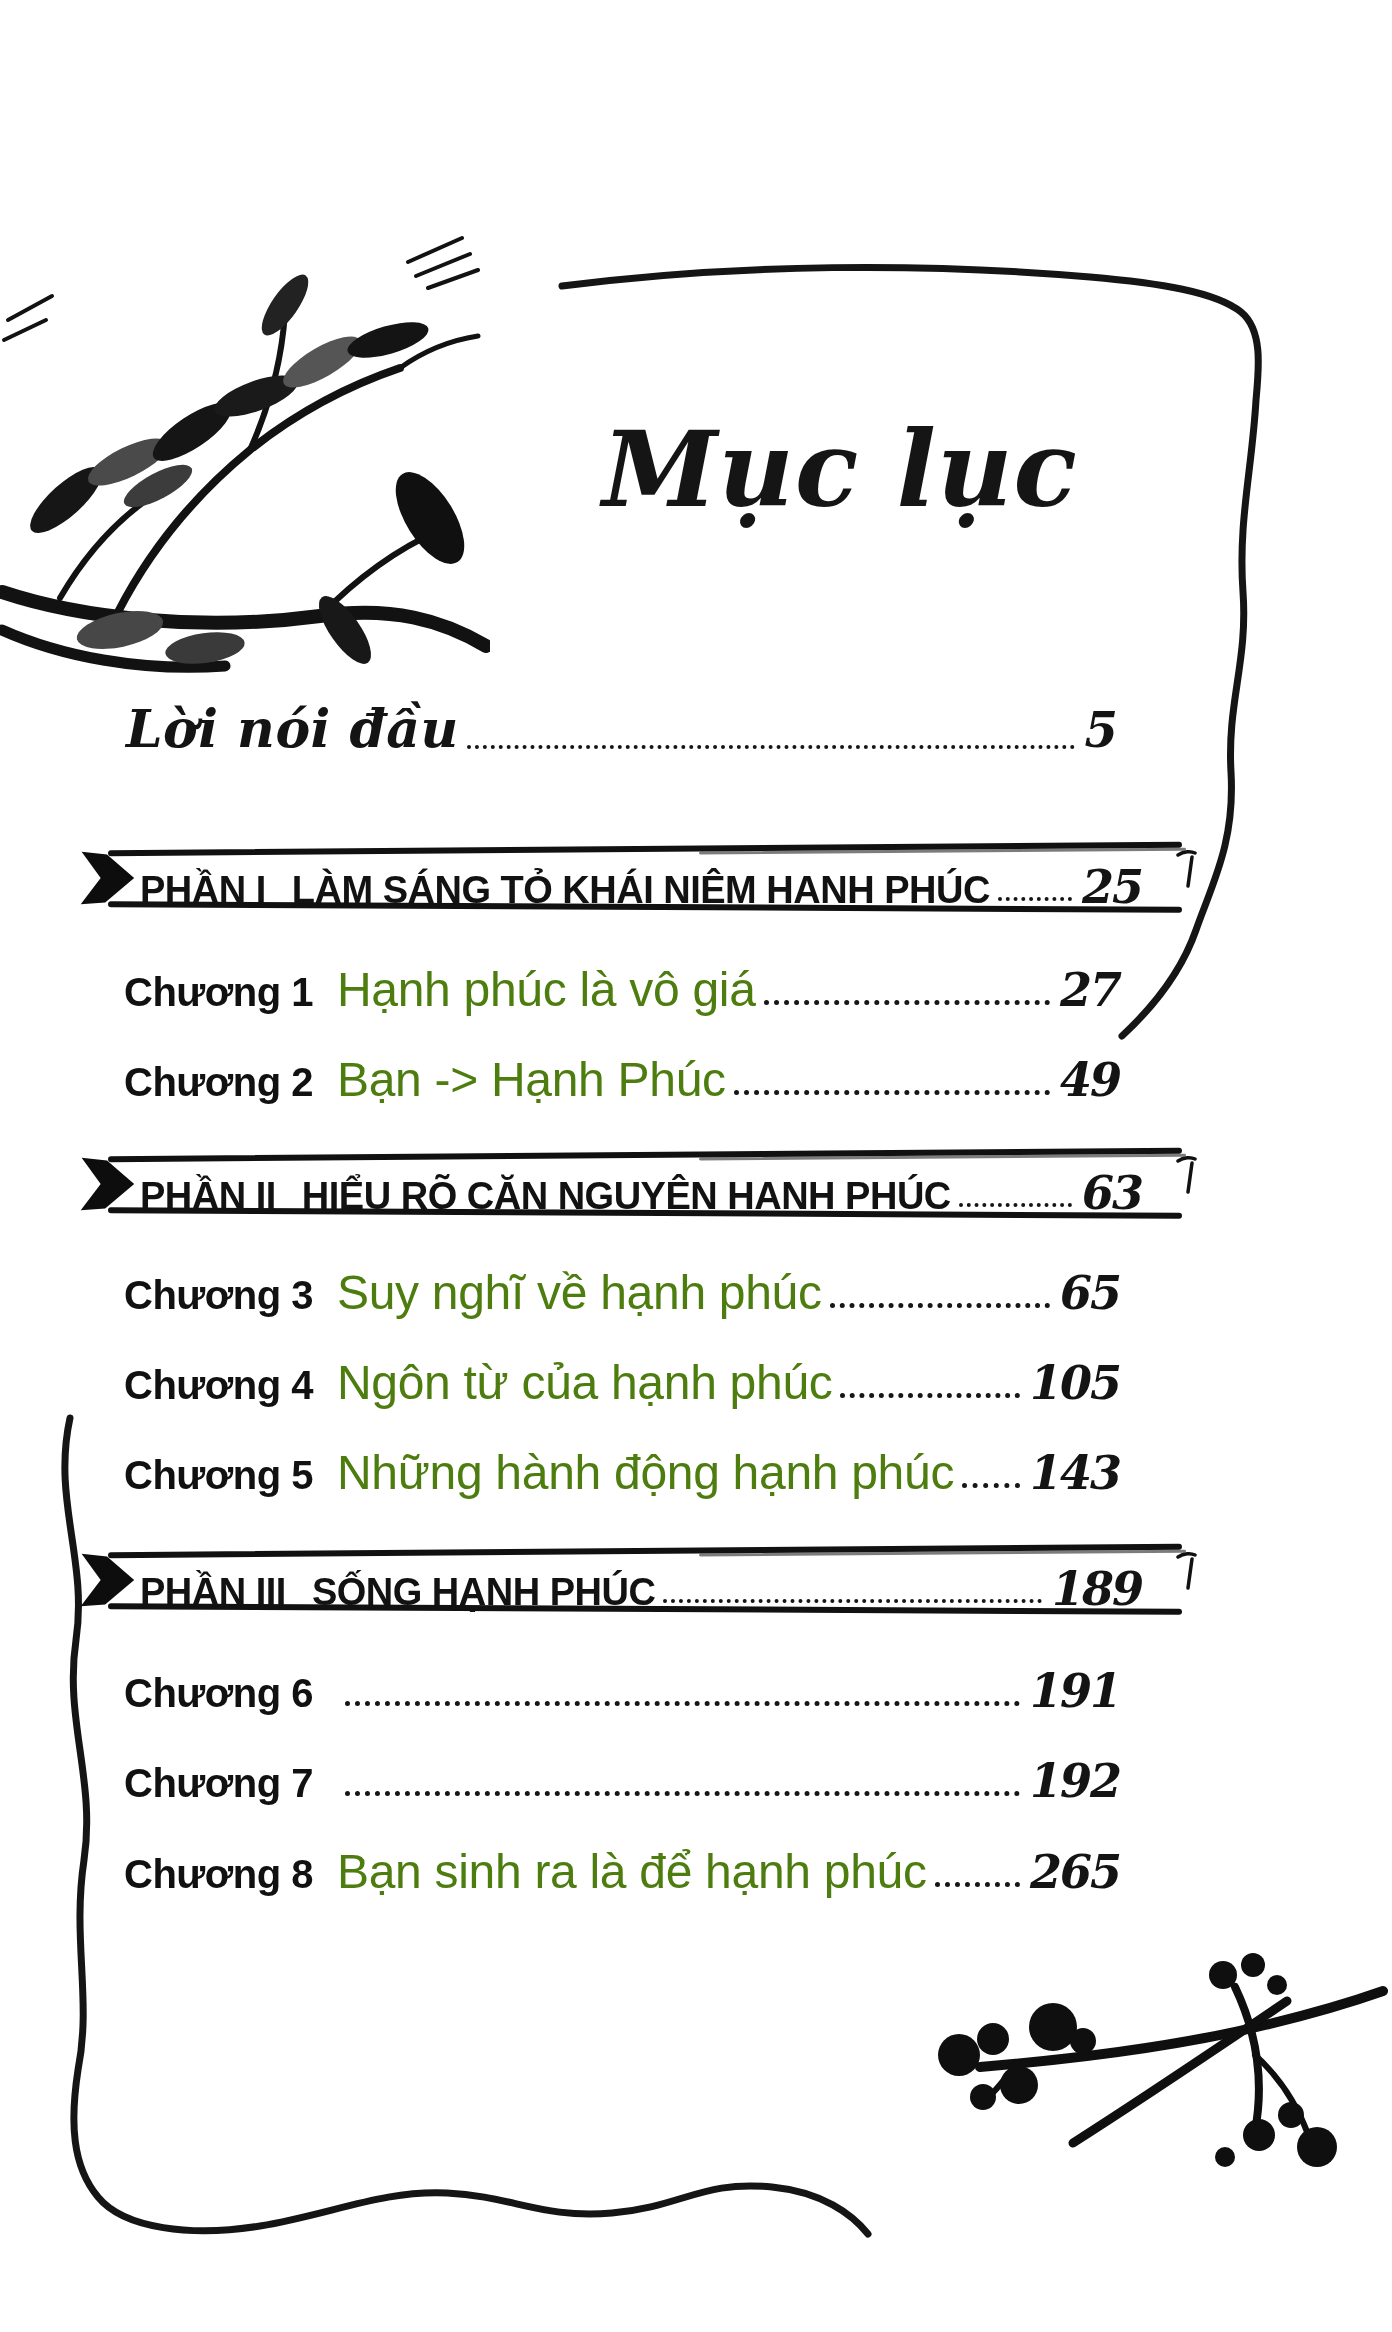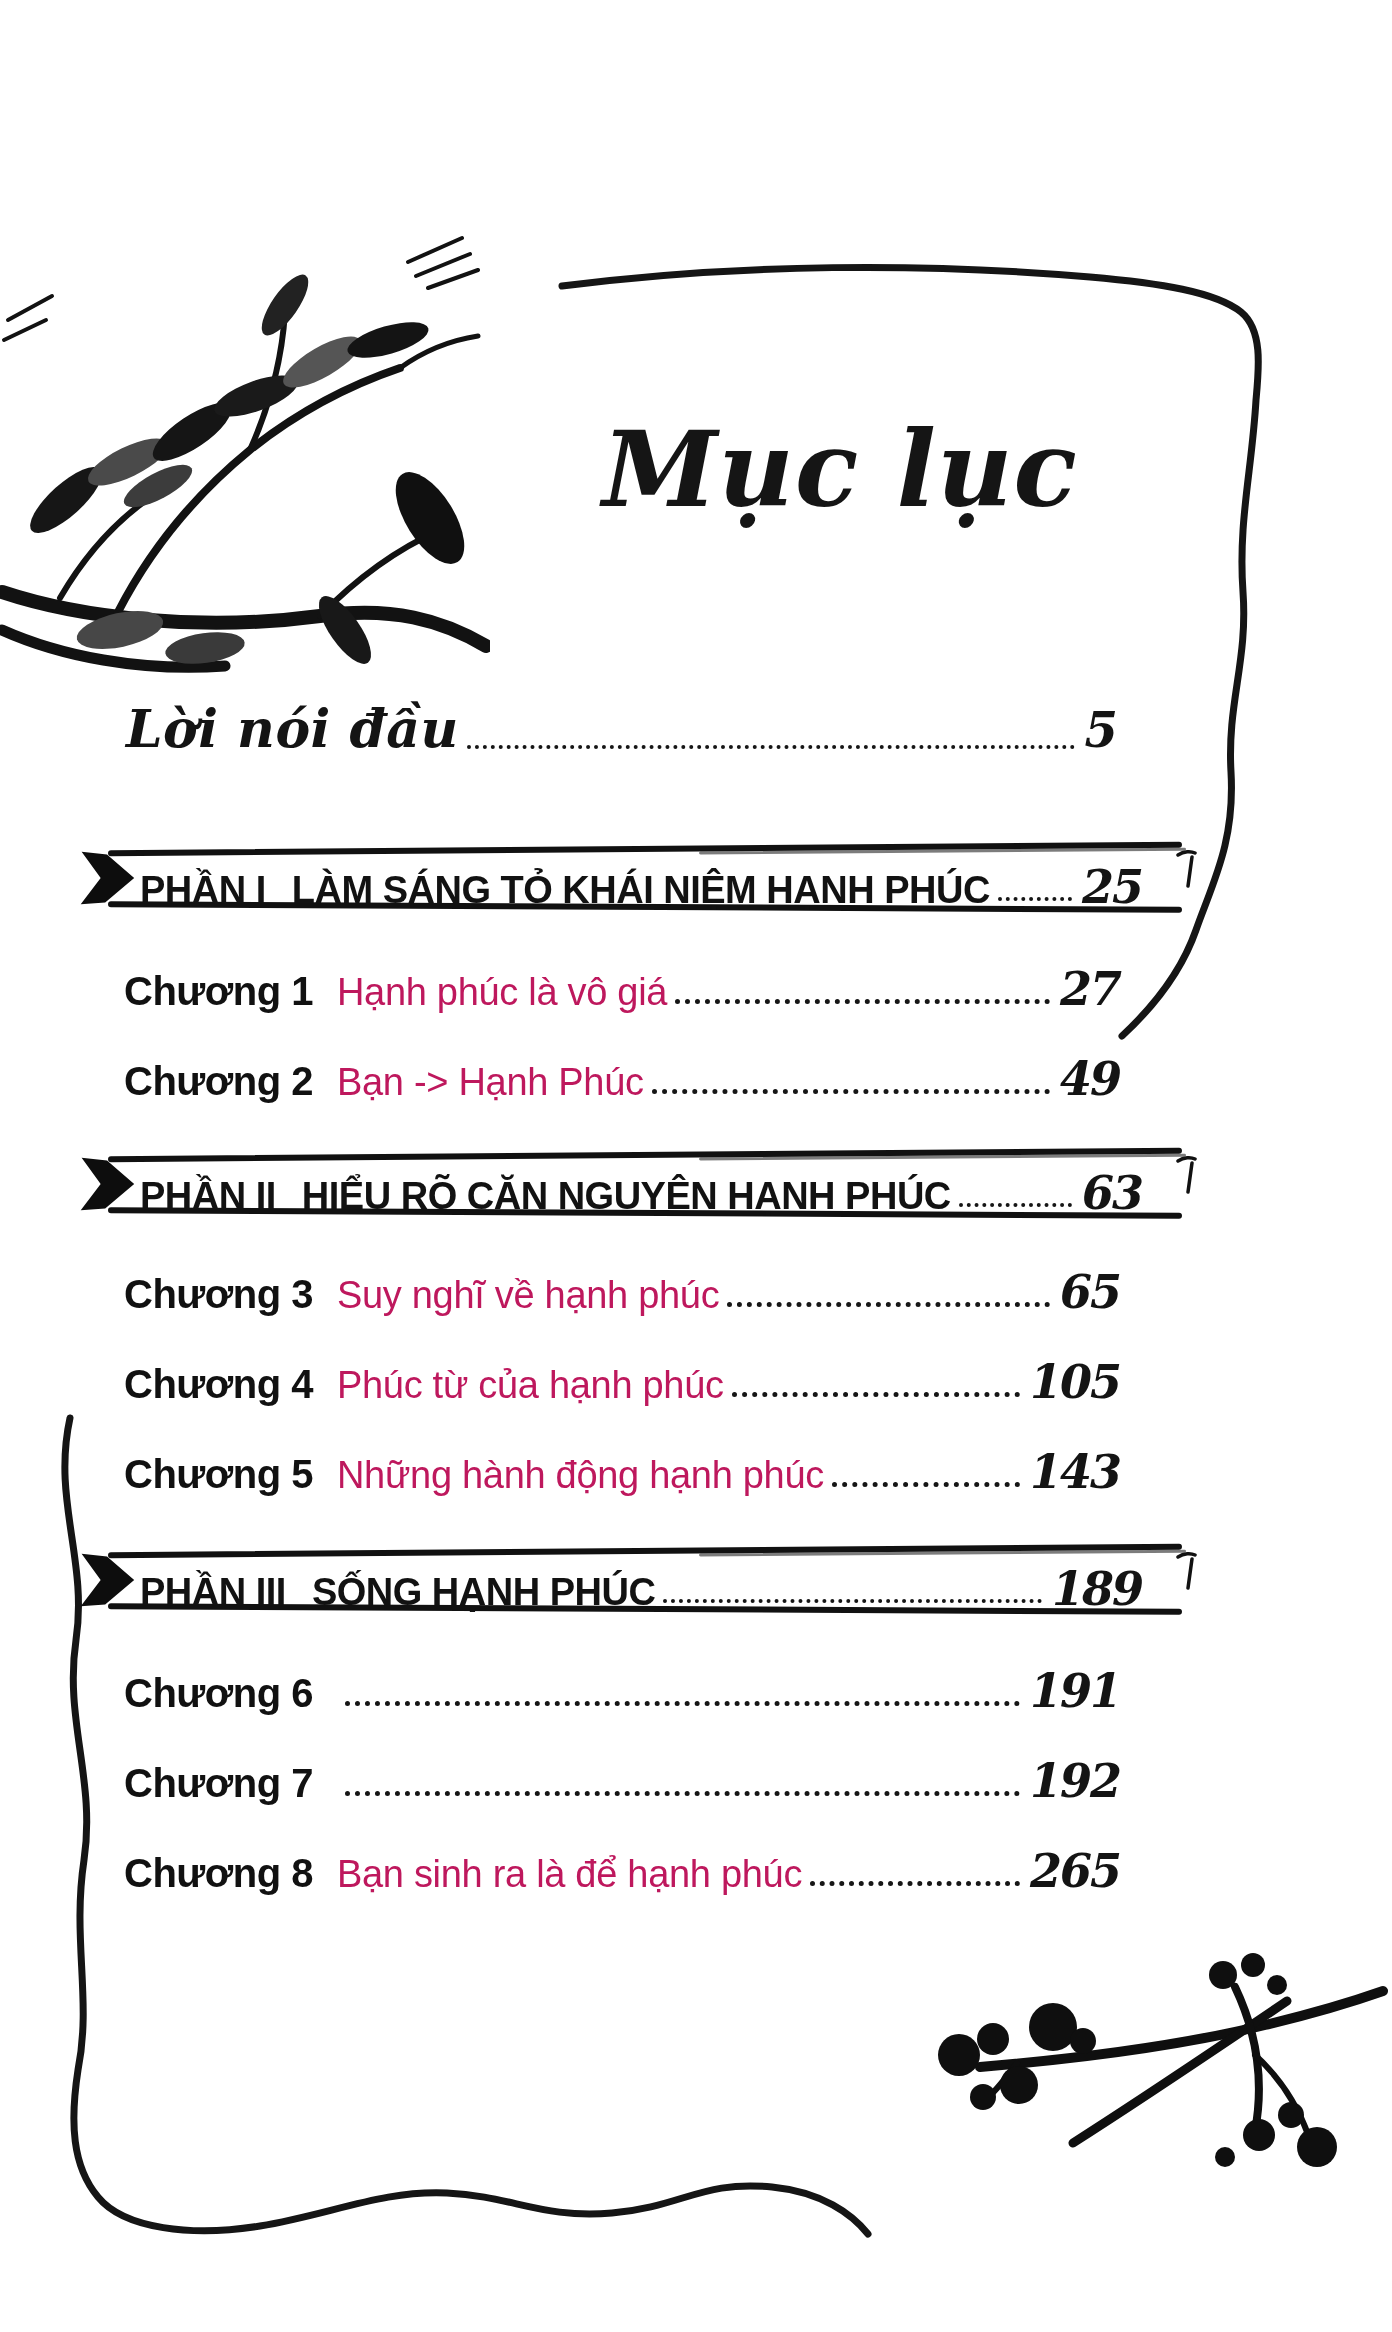--- a/index.html
+++ b/index.html
@@ -78,21 +78,21 @@
   .banner .pg { font-size: 46px; }
   .chevron { position: absolute; left: -6px; top: 1px; width: 58px; height: 62px; }
   .end-mark { position: absolute; right: -18px; top: 2px; width: 22px; height: 44px; }
 
   
   .ch-row { left: 124px; width: 996px; }
   .ch-label {
     font-weight: 700; font-size: 40px; letter-spacing: -0.5px;
     margin-right: 24px; white-space: nowrap; color: #111;
   }
-  .ch-title { font-size: 38px; letter-spacing: -0.3px; white-space: nowrap; color: #be185d; }
+  .ch-title { font-size: 48px; letter-spacing: -0.3px; white-space: nowrap; color: #4d7c0f; }
 </style>
 </head>
 <body>
 
 <svg id="border-svg" class="decor" viewBox="0 0 1392 2332" fill="none">
   <path d="M 562 286 C 740 263 930 263 1090 277 C 1160 283 1216 292 1241 312
            C 1263 330 1259 368 1256 400 C 1252 470 1238 522 1243 592
            C 1248 662 1227 702 1231 772 C 1235 842 1213 882 1196 930
            C 1180 976 1150 1010 1122 1036" stroke="#151515" stroke-width="7" stroke-linecap="round"></path>
   <path d="M 70 1418 C 52 1500 88 1560 76 1640 C 64 1720 96 1780 84 1860
@@ -212,21 +212,21 @@
 </div>
 
 <div class="row ch-row" style="top:1265px">
   <span class="ch-label">Chương 3</span>
   <span class="ch-title">Suy nghĩ về hạnh phúc</span>
   <span class="dots"></span>
   <span class="pg">65</span>
 </div>
 <div class="row ch-row" style="top:1355px">
   <span class="ch-label">Chương 4</span>
-  <span class="ch-title">Phúc từ của hạnh phúc</span>
+  <span class="ch-title">Ngôn từ của hạnh phúc</span>
   <span class="dots"></span>
   <span class="pg">105</span>
 </div>
 <div class="row ch-row" style="top:1445px">
   <span class="ch-label">Chương 5</span>
   <span class="ch-title">Những hành động hạnh phúc</span>
   <span class="dots"></span>
   <span class="pg">143</span>
 </div>
 

